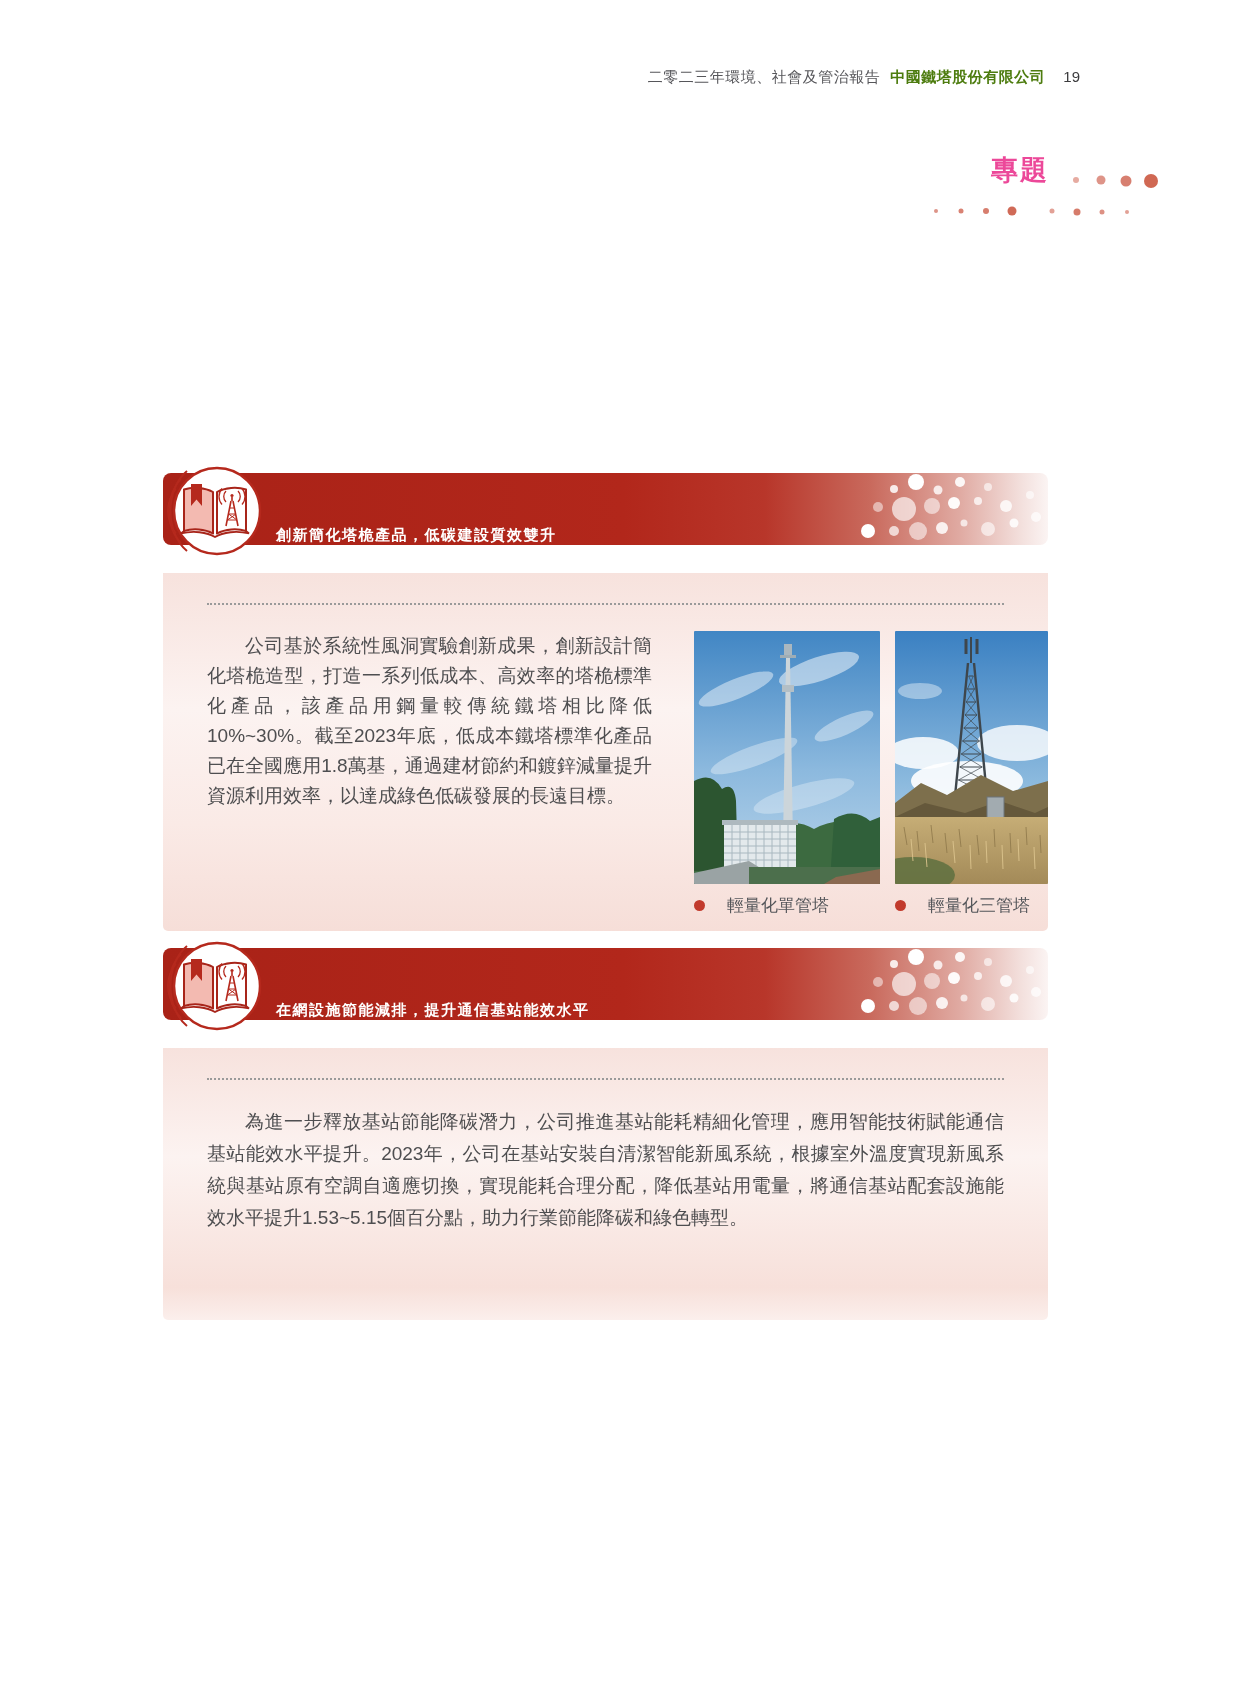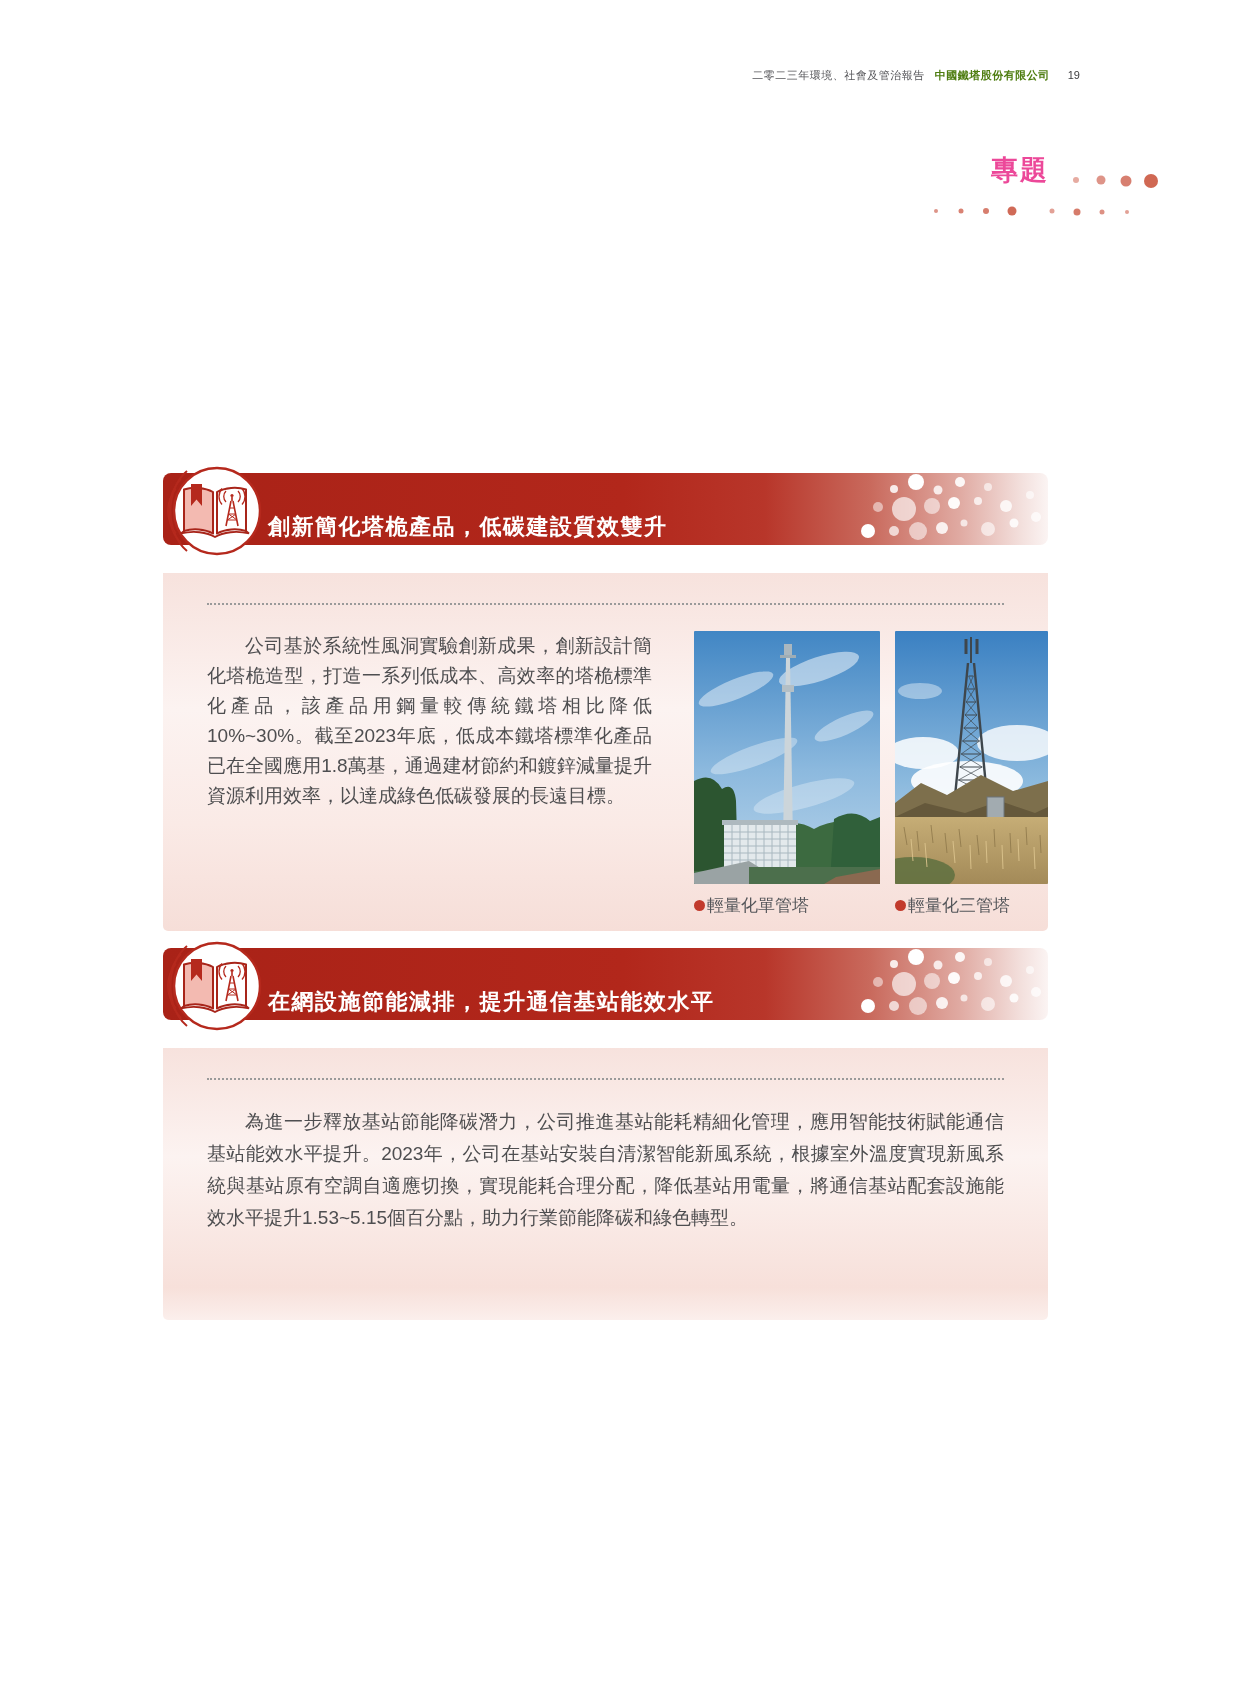--- a/index.html
+++ b/index.html
@@ -1,56 +1,56 @@
 <!DOCTYPE html>
 <html><head>
 <meta charset="utf-8">
 <style>
   html,body{margin:0;padding:0;background:#ffffff;}
   .page{
     position:relative;width:1240px;height:1682px;background:#ffffff;overflow:hidden;
     font-family:"Liberation Sans","DejaVu Sans",sans-serif;
   }
   
-  .page-header{position:absolute;top:68px;right:160px;display:flex;align-items:baseline;gap:10px;font-size:11px;white-space:nowrap;}
+  .page-header{position:absolute;top:68px;right:160px;display:flex;align-items:baseline;gap:10px;font-size:15px;white-space:nowrap;}
   .hdr-title{color:#56565a;letter-spacing:.5px;}
   .hdr-company{color:#4d7c0f;font-weight:bold;letter-spacing:.5px;}
   .hdr-page{color:#3c3c3e;margin-left:8px;}
   
   .topic{position:absolute;top:152px;left:991px;font-size:27px;font-weight:bold;color:#ec4899;letter-spacing:2px;}
   .topic-dots{position:absolute;top:168px;left:930px;}
   
   .main-title{position:absolute;top:266px;left:163px;margin:0;font-size:28px;font-weight:600;color:#c4261a;letter-spacing:1.5px;}
   .intro{position:absolute;top:330px;left:163px;width:916px;margin:0;font-size:19.5px;line-height:32px;color:#4a4a4c;text-align:justify;text-indent:2em;letter-spacing:.5px;}
   
   .feature{position:absolute;left:163px;width:885px;}
   .feature.f1{top:473px;height:430px;}
   .feature.f2{top:948px;height:345px;}
   .banner{
     position:relative;height:72px;border-radius:8px;z-index:2;
     background:linear-gradient(90deg,#a92217 0%,#b2271b 52%,#b8362a 68%,#c96a5d 80%,#e0aaa2 90%,#f3e0dd 97%,#fbf4f3 100%);
   }
-  .banner-title{position:absolute;left:97px;top:0;height:92px;display:flex;align-items:center;margin:8px;color:#ffffff;font-size:22px;font-weight:bold;letter-spacing:1.5px;}
+  .banner-title{position:absolute;left:97px;top:0;height:92px;display:flex;align-items:center;margin:16px;color:#ffffff;font-size:15px;font-weight:bold;letter-spacing:1.5px;}
   .banner-dots{position:absolute;right:0;top:0;}
   .badge{position:absolute;left:-10px;top:-14px;z-index:3;width:112px;height:104px;}
   .feature-body{
     position:absolute;left:0;right:0;top:72px;border-radius:0 0 5px 5px;z-index:1;
     background:linear-gradient(180deg,#f7e2dd 0%,#fcf3f1 38%,#faeae6 70%,#f6ded8 100%);
     margin-top:28px;
   }
   .f1 .feature-body{height:358px;}
   .f2 .feature-body{height:272px;background:linear-gradient(180deg,#f7e2dd 0%,#fcf3f1 40%,#f7e0da 88%,#fbefec 100%);}
   .dotline{margin:30px 44px 0 44px;height:0;border-top:2px dotted #9a9a9a;}
   .content-row{display:flex;align-items:flex-start;padding:26px 0 0 44px;}
   .feature-text{width:445px;margin:0;font-size:19px;line-height:30px;color:#4e4e50;text-align:justify;text-indent:2em;}
   .feature-text.wide{width:797px;font-size:19px;line-height:32px;padding-right:44px;}
   figure.photo{margin:0 0 0 42px;}
   figure.photo.second{margin-left:15px;}
   figure.photo svg{display:block;border-radius:1px;}
-  figcaption{display:flex;align-items:center;gap:2px;margin-top:10px;font-size:17px;color:#54565a;}
+  figcaption{display:flex;align-items:center;gap:22px;margin-top:10px;font-size:17px;color:#54565a;}
   .cap-dot{width:11px;height:11px;border-radius:50%;background:#c23a2c;flex:0 0 auto;}
 </style>
 </head>
 <body>
 
 <div class="page">
 
   <header class="page-header">
     <span class="hdr-title">二零二三年環境、社會及管治報告</span>
     <span class="hdr-company">中國鐵塔股份有限公司</span>

